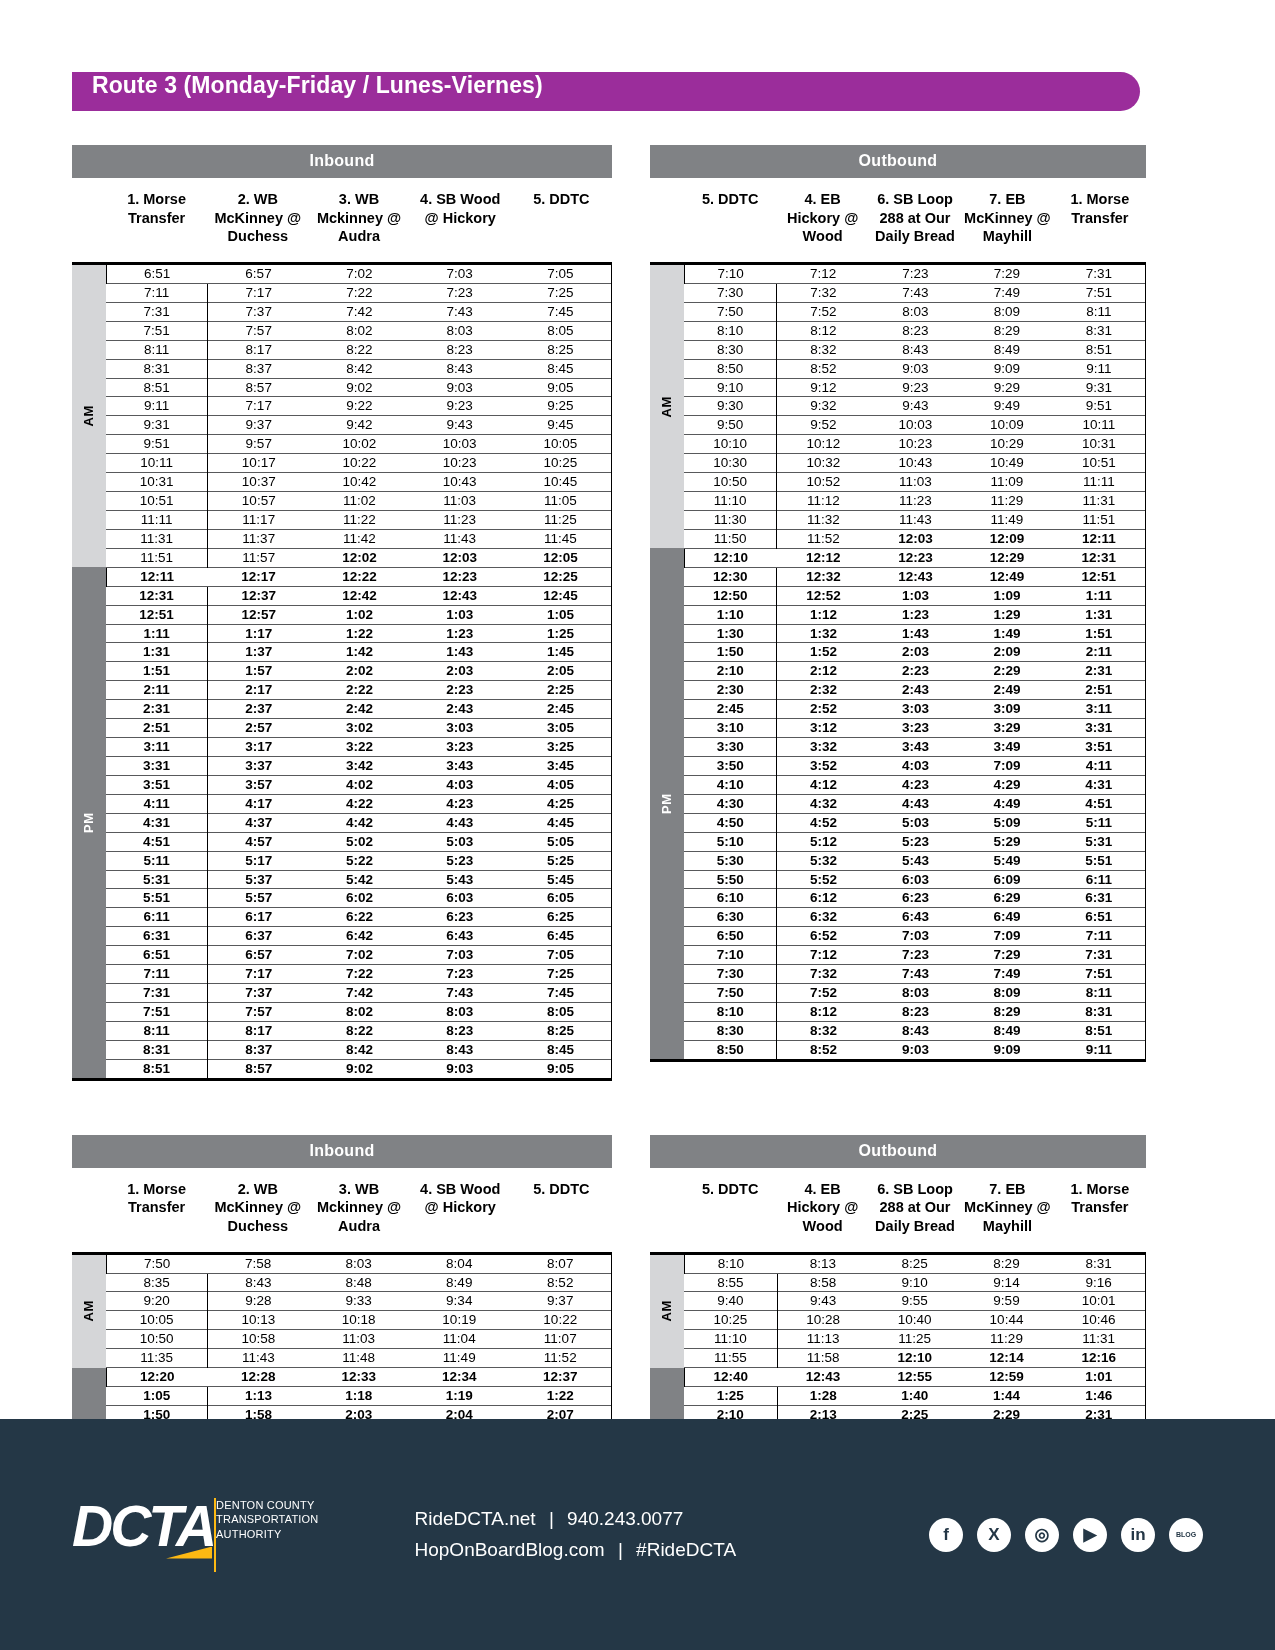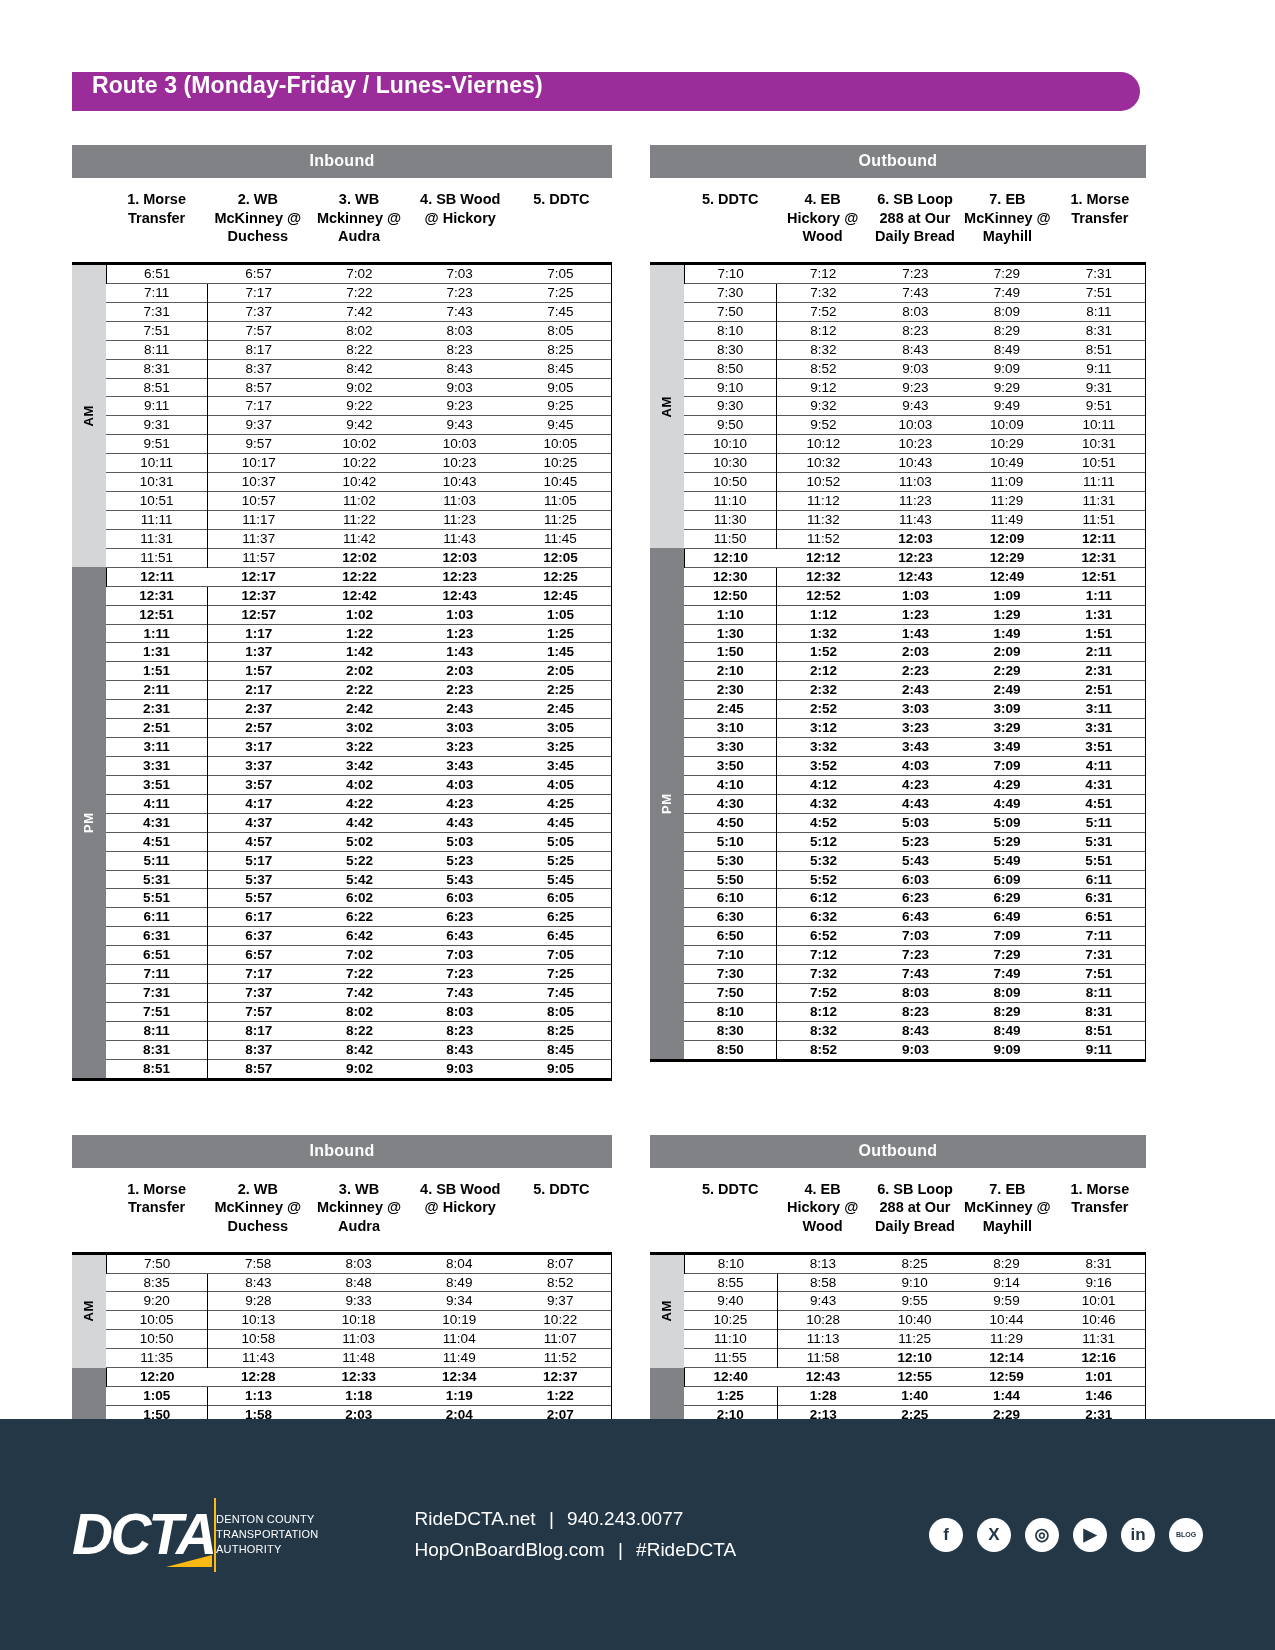--- a/index.html
+++ b/index.html
@@ -119,21 +119,21 @@
   .footer {
     position: absolute;
     left: 0; right: 0; bottom: 0;
     height: 231px;
     background: #243746;
     color: #ffffff;
     display: flex;
     align-items: center;
     padding: 0 72px;
   }
-  .logo-block { display: flex; align-items: center; }
+  .logo-block { display: flex; align-items: flex-start; }
   .dcta-word {
     font-size: 57px;
     font-weight: bold;
     font-style: italic;
     letter-spacing: -3px;
     line-height: 1;
     color: #ffffff;
     position: relative;
   }
   .dcta-swoosh {

